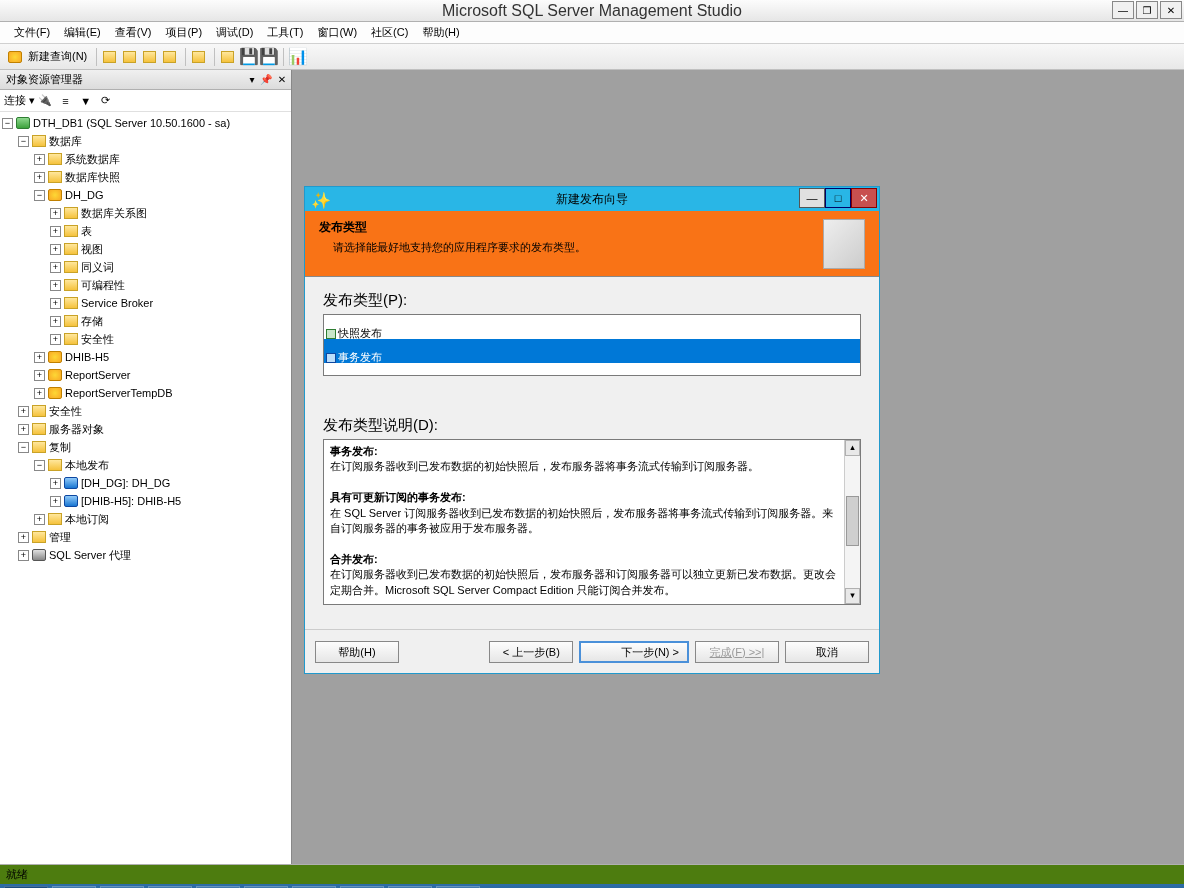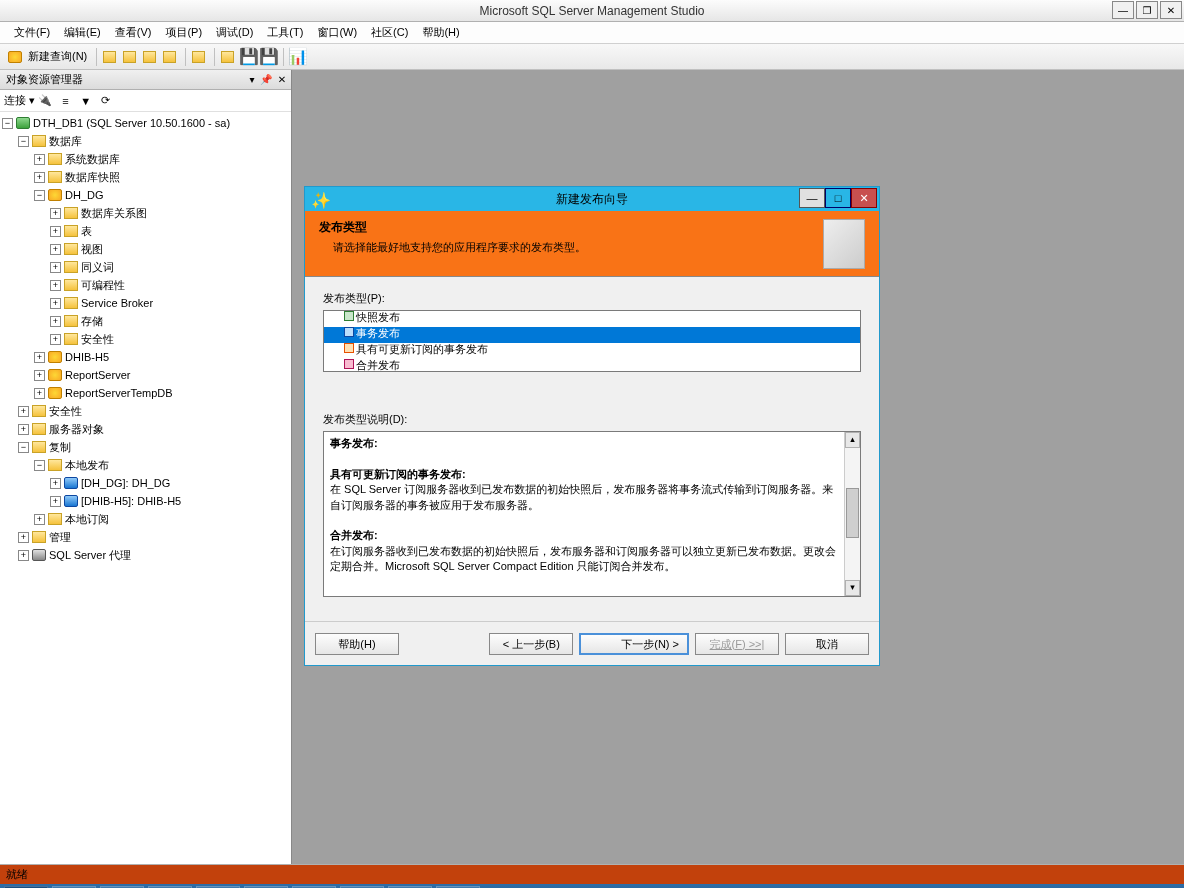--- a/index.html
+++ b/index.html
@@ -1,20 +1,20 @@
 <!DOCTYPE html>
 <html><head>
 <meta charset="utf-8">
 <style>
 * { box-sizing: border-box; margin: 0; padding: 0; font-family: "Microsoft YaHei", "Segoe UI", Tahoma, sans-serif; }
 body { width: 1184px; height: 888px; background: #a0a0a0; overflow: hidden; position: relative; }
 
 
 .titlebar { height: 22px; background: linear-gradient(#fcfcfc,#e6e6e6); display: flex; align-items: center; border-bottom: 1px solid #b0b0b0; position: relative; }
-.title-text { position: absolute; left: 50%; transform: translateX(-50%); font-size: 12px; color: #333; }
+.title-text { position: absolute; left: 50%; transform: translateX(-50%); font-size: 16px; color: #333; }
 .win-buttons { position: absolute; right: 2px; top: 1px; display: flex; gap: 2px; }
 .win-btn { width: 22px; height: 18px; background: #f0f0f0; border: 1px solid #888; display: flex; align-items: center; justify-content: center; font-size: 10px; }
 
 
 .menubar { height: 22px; background: #fdfdfd; display: flex; align-items: center; padding-left: 8px; gap: 2px; border-bottom: 1px solid #d0d0d0; }
 .menu-item { font-size: 11px; padding: 18px 6px; }
 
 
 .toolbar { height: 26px; background: linear-gradient(#f8f8f8,#e8e8e8); display: flex; align-items: center; padding-left: 4px; gap: 2px; border-bottom: 1px solid #c0c0c0; }
 .tool-btn { width: 18px; height: 18px; border: 1px solid transparent; display: inline-flex; align-items: center; justify-content: center; }
@@ -57,44 +57,44 @@
 .dlg-max { background: #29b6e6; border-color: #006; }
 .dlg-close { background: #c8504f; color: #fff; border-color: #800; }
 
 .dlg-header { height: 66px; background: #f97316; border-bottom: 1px solid #888; padding: 8px 14px; display: flex; }
 .dlg-header-text { flex: 1; }
 .dlg-h1 { font-size: 12px; font-weight: bold; }
 .dlg-h2 { font-size: 11px; margin-top: 4px; padding-left: 14px; }
 .dlg-header-img { width: 42px; height: 50px; background: linear-gradient(135deg,#eee,#ccc); border: 1px solid #aaa; }
 
 .dlg-body { background: #f0f0f0; padding: 14px 18px; }
-.dlg-label { font-size: 11px; margin-bottom: 4px; }
+.dlg-label { font-size: 15px; margin-bottom: 4px; }
 .listbox { border: 1px solid #7a7a7a; background: #fff; height: 62px; font-size: 11px; overflow: hidden; }
-.list-item { padding: 0 20px; display: flex; align-items: flex-start; height: 16px; line-height: 12px; }
+.list-item { padding: 0 2px; display: flex; align-items: flex-end; height: 24px; line-height: 12px; }
 .list-item.selected { background: #0078d7; color: #fff; }
 .li-icon { width: 10px; height: 10px; margin-right: 2px; display: inline-block; }
 .li-snap { background: #c8e6c9; border: 1px solid #2e7d32; }
 .li-tran { background: #bbdefb; border: 1px solid #0d47a1; }
 .li-upd { background: #ffe0b2; border: 1px solid #e65100; }
 .li-merge { background: #f8bbd0; border: 1px solid #ad1457; }
 
 .desc-box { border: 1px solid #7a7a7a; background: #fff; height: 166px; font-size: 11px; padding: 4px 6px; position: relative; font-family: SimSun, monospace; line-height: 1.4; margin-bottom: 10px; }
 .desc-scroll { position: absolute; right: 0; top: 0; bottom: 0; width: 16px; background: #f0f0f0; border-left: 1px solid #ccc; display:flex; flex-direction:column; }
 .scroll-btn { height: 16px; background: #e8e8e8; border: 1px solid #b0b0b0; text-align:center; font-size:9px; }
 .scroll-track { flex:1; background:#f4f4f4; position:relative; }
 .scroll-thumb { position:absolute; left:1px; right:1px; top:40px; height:50px; background:#cfcfcf; border:1px solid #999; }
 
 .dlg-footer { height: 44px; background: #f0f0f0; border-top: 1px solid #ccc; display: flex; align-items: center; padding: 0 10px; }
 .dlg-btn { height: 22px; padding: 0 8px; font-size: 11px; background: linear-gradient(#fdfdfd,#e6e6e6); border: 1px solid #888; min-width: 84px; text-align:center; line-height:20px; }
 .dlg-btn.default { border: 2px solid #4a90d9; line-height:18px;padding-left:40px; }
 .dlg-btn.disabled { color: #999; text-decoration: underline; }
 .footer-gap { flex: 1; }
 
 
-.statusbar { height: 20px; background: #c2410c; border-top: 1px solid #b0b0b0; font-size: 11px; padding-left: 6px; display: flex; align-items: center; }
+.statusbar { height: 20px; background: #4d7c0f; border-top: 1px solid #b0b0b0; font-size: 11px; padding-left: 6px; display: flex; align-items: center; }
 
 
 .taskbar { height: 30px; background: linear-gradient(#2e6ea8,#1a4d80); display: flex; align-items: center; padding: 0 4px; position: relative; }
 .task-item { width: 44px; height: 26px; margin-right: 4px; background: rgba(255,255,255,0.1); border: 1px solid rgba(255,255,255,0.2); display:flex; align-items:center; justify-content:center; }
 .task-item.start { background: #1a4d80; }
 
 .bold { font-weight: bold; }
 </style>
 </head>
 <body>
@@ -334,20 +334,21 @@
           <div class="list-item">
               <span class="li-icon li-merge"></span>
               <span>合并发布</span>
             </div>
         </div>
         <div style="height:40px"></div>
         <div class="dlg-label">发布类型说明(D):</div>
         <div class="desc-box">
           <div style="padding-right:18px">
             <div class="bold">事务发布:</div>
+            <div>在订阅服务器收到已发布数据的初始快照后，发布服务器将事务流式传输到订阅服务器。</div>
             <br>
             <div class="bold">具有可更新订阅的事务发布:</div>
             <div>在 SQL Server 订阅服务器收到已发布数据的初始快照后，发布服务器将事务流式传输到订阅服务器。来自订阅服务器的事务被应用于发布服务器。</div>
             <br>
             <div class="bold">合并发布:</div>
             <div>在订阅服务器收到已发布数据的初始快照后，发布服务器和订阅服务器可以独立更新已发布数据。更改会定期合并。Microsoft SQL Server Compact Edition 只能订阅合并发布。</div>
           </div>
           <div class="desc-scroll">
             <div class="scroll-btn">▴</div>
             <div class="scroll-track">

